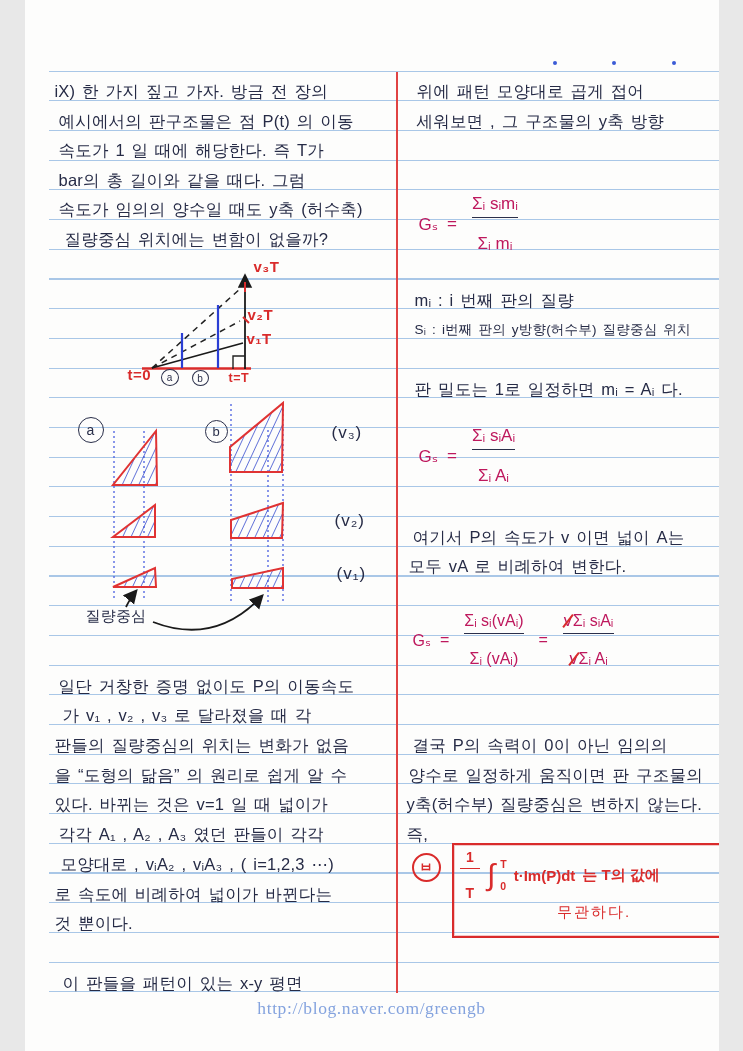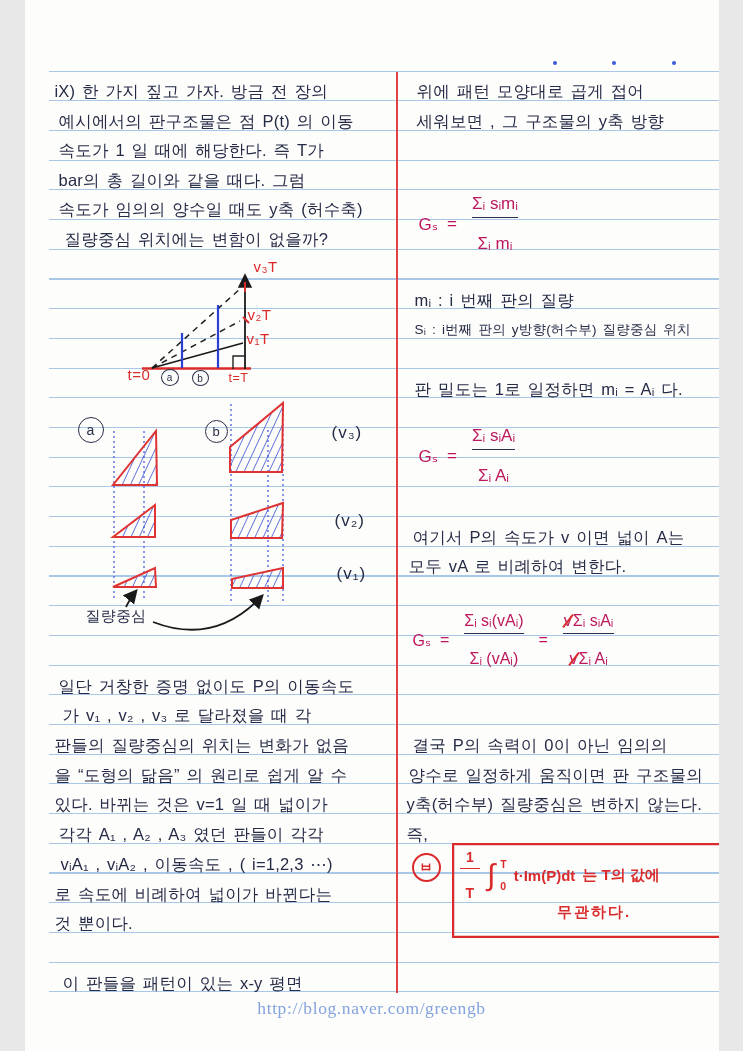--- a/index.html
+++ b/index.html
@@ -27,32 +27,32 @@
   .frac { display:inline-flex; flex-direction:column; align-items:center; }
   .frac .num { padding:0 6px 3px; }
   .frac .den { border-top:1.8px solid #2a2f4a; padding:16px 6px 0; }
   .crossed { position:relative; display:inline-block; padding:0 1px; }
   .crossed::after { content:""; position:absolute; left:-3px; right:-3px; top:46%;
     border-top:2.2px solid #d92b2b; transform:rotate(-52deg); }
   .circ { position:absolute; border:1.7px solid #2a2f4a; border-radius:50%;
     display:flex; align-items:center; justify-content:center; color:#2a2f4a;
     background:transparent; }
   .vlabel { position:absolute; font-size:17px; color:#262b46; letter-spacing:1px; }
-  .dlabel { position:absolute; color:#d92b2b; font-size:15px; font-weight:400; letter-spacing:0.5px; }
+  .dlabel { position:absolute; color:#d92b2b; font-size:15px; font-weight:700; letter-spacing:0.5px; }
   .answer-box { position:absolute; left:427px; top:843px; width:281px; height:91px;
     border:2.6px solid #d92b2b; box-shadow:inset 0 0 0 1px rgba(217,43,43,.25); }
   .box-line1 { position:absolute; left:6px; top:4px; display:flex; align-items:center;
     gap:7px; color:#d92b2b; font-size:15px; font-weight:600; }
   .box-line1 .frac .den { border-top-color:#d92b2b; }
   .box-line1 .frac { font-size:14px; }
   .isym { font-size:30px; font-weight:400; line-height:30px; }
   .lims { display:inline-flex; flex-direction:column; justify-content:space-between;
     height:34px; font-size:10.5px; margin-left:-2px; }
   .box-line2 { position:absolute; left:0; right:0; top:58px; text-align:center;
-    color:#d92b2b; font-size:15px; font-weight:700; letter-spacing:2px; }
+    color:#d92b2b; font-size:15px; font-weight:400; letter-spacing:2px; }
   .marker-circ { position:absolute; left:387px; top:853px; width:25px; height:25px;
     border:2px solid #d92b2b; border-radius:50%; color:#d92b2b; display:flex;
     align-items:center; justify-content:center; font-size:14px; font-weight:700; }
   .url { position:absolute; left:0; right:0; top:998px; text-align:center;
     color:#84a3de; font-size:17.5px; letter-spacing:0.6px;font-family:Liberation Serif, serif; }
   svg.overlay { position:absolute; left:0; top:0; pointer-events:none; }
 </style>
 </head>
 <body>
 
@@ -125,21 +125,21 @@
   <div class="vlabel" style="left:310px;top:511px">(v₂)</div>
   <div class="vlabel" style="left:312px;top:564px">(v₁)</div>
   <div class="hand" style="left:61px;top:600px;font-size:15px">질량중심</div>
 
   <div class="hand" style="left:34px;top:670px">일단   거창한   증명   없이도    P의   이동속도</div>
   <div class="hand" style="left:38px;top:699px">가  v₁ , v₂ , v₃ 로  달라졌을  때   각</div>
   <div class="hand" style="left:30px;top:729px">판들의   질량중심의   위치는   변화가   없음</div>
   <div class="hand" style="left:30px;top:759px">을  “도형의  닮음” 의   원리로   쉽게   알 수</div>
   <div class="hand" style="left:30px;top:788px">있다.    바뀌는  것은    v=1  일 때   넓이가</div>
   <div class="hand" style="left:34px;top:818px">각각  A₁ ,  A₂ ,  A₃  였던  판들이   각각</div>
-  <div class="hand" style="left:36px;top:848px">vᵢA₁   ,   vᵢA₂  ,  이동속도    , ( i=1,2,3 ⋯)</div>
+  <div class="hand" style="left:36px;top:848px">모양대로   ,   vᵢA₂  ,  vᵢA₃    , ( i=1,2,3 ⋯)</div>
   <div class="hand" style="left:30px;top:878px">로   속도에   비례하여   넓이가   바뀐다는</div>
   <div class="hand" style="left:30px;top:907px">것  뿐이다.</div>
   <div class="hand" style="left:38px;top:967px">이  판들을   패턴이   있는   x-y  평면</div>
 
   <div class="hand" style="left:392px;top:75px">위에   패턴  모양대로   곱게   접어</div>
   <div class="hand" style="left:392px;top:105px">세워보면 ,   그  구조물의   y축  방향</div>
 
   <div class="formula" style="left:394px;top:194px">
     <span>Gₛ</span>
     <span>=</span>

